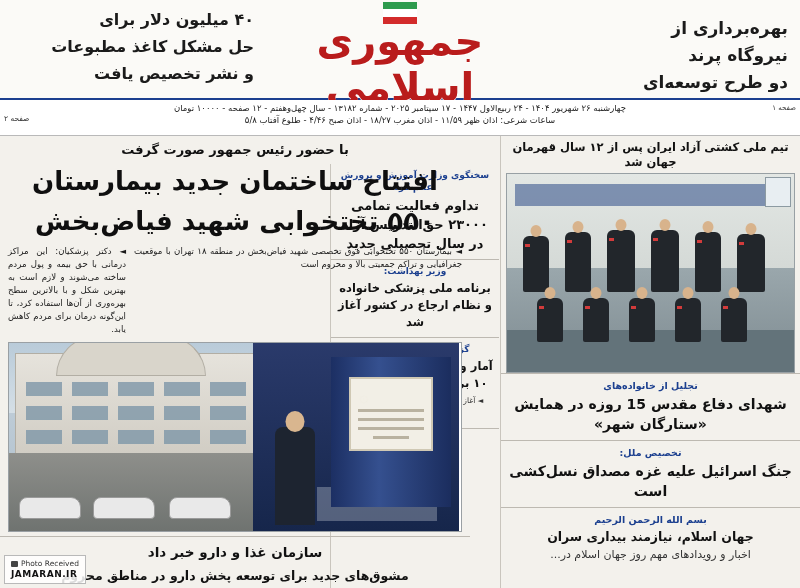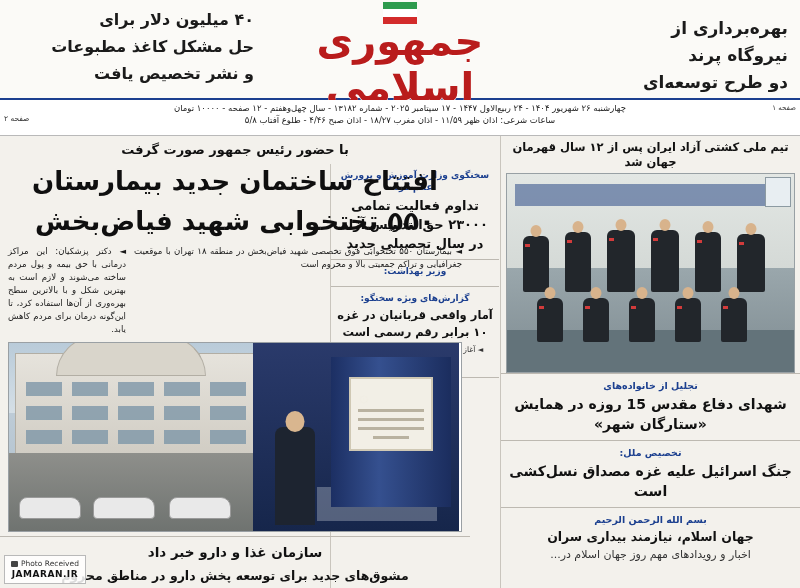--- a/index.html
+++ b/index.html
@@ -274,21 +274,21 @@
     margin-top: 4px;
   }
   .main-caption.sm { font-size: 12.5px; }
 
   
   .watermark {
     position: absolute; left: 4px; bottom: 4px;
     background: rgba(255,255,255,.85);
     border: 1px solid #b9b9b9;
     padding: 2px 6px 3px 6px;
-    direction: ltr; text-align: center;
+    direction: ltr; text-align: left;
     font-size: 8px; color: #222; line-height: 11px;
   }
   .watermark .wm-top { font-size: 7.5px; color: #333; }
   .watermark .wm-bot { font-size: 9px; font-weight: bold; color: #111; letter-spacing: .5px; }
   .cam-dot {
     display: inline-block; width: 7px; height: 6px; background: #444;
     border-radius: 1px; margin-right: 3px; position: relative; top: 1px;
   }
 </style>
 </head>
@@ -402,20 +402,21 @@
       </div>
     </div>
 
     <div class="col-mid">
       <div class="mid-block">
         <div class="kicker">سخنگوی وزارت آموزش و پرورش اعلام کرد</div>
         <div class="hl">تداوم فعالیت تمامی ۲۳۰۰۰ حق‌التدریس آزاد در سال تحصیلی جدید</div>
       </div>
       <div class="mid-block">
         <div class="kicker">وزیر بهداشت:</div>
+        <div class="hl sm">برنامه ملی پزشکی خانواده و نظام ارجاع در کشور آغاز شد</div>
       </div>
       <div class="mid-block">
         <div class="kicker">گزارش‌های ویژه سخنگو:</div>
         <div class="hl sm">آمار واقعی قربانیان در غزه ۱۰ برابر رقم رسمی است</div>
         <div class="kicker" style="font-weight:normal;color:#333;font-size:7.5px;margin-top:3px;">◄ آغاز حملات زمینی ارتش صهیونیست برای اشغال</div>
       </div>
     </div>
 
     <div class="col-main">
       <div class="main-kicker">با حضور رئیس جمهور صورت گرفت</div>

